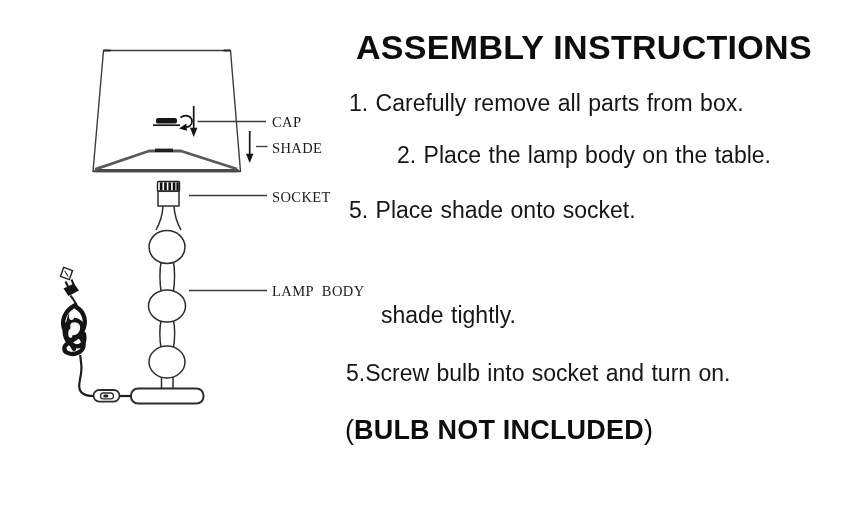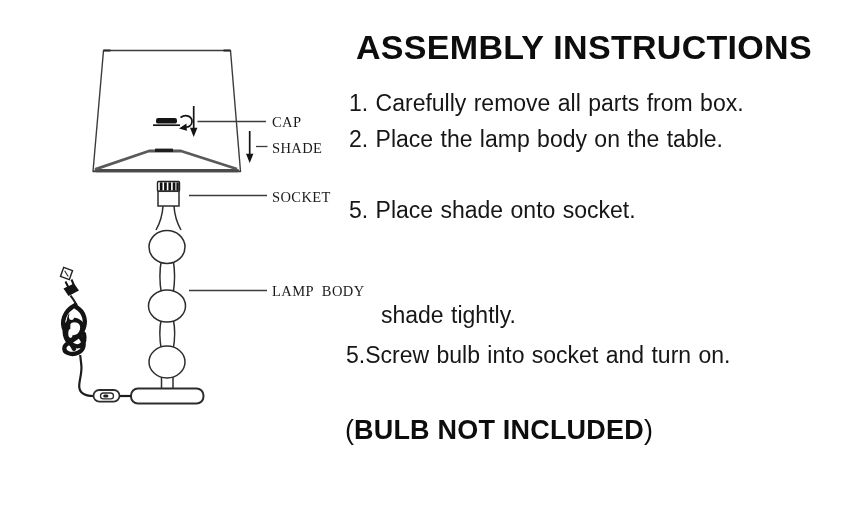--- a/index.html
+++ b/index.html
@@ -20,25 +20,25 @@
     position:absolute;left:356px;top:28px;
     font-size:34px;font-weight:700;letter-spacing:0.3px;color:#0d0d0d;
     white-space:nowrap;
     text-align:right;
   }
   .step{
     position:absolute;left:349px;
     font-size:23px;color:#161616;white-space:pre;word-spacing:1px;
   }
   .step-1{top:90px;}
-  .step-2{top:126px;}
+  .step-2{top:142px;margin-left:48px;}
   .step-3{top:197px;}
   .step-4{top:250px;}
   .step-4-cont{top:302px;left:381px;}
-  .step-5{top:342px;left:346px;}
+  .step-5{top:360px;left:346px;}
   .bulb-note{
     position:absolute;left:345px;top:415px;
     font-size:27px;color:#0d0d0d;white-space:nowrap;
   }
   .bulb-note .paren{font-weight:400;}
   .bulb-note .strong{font-weight:700;letter-spacing:0.2px;text-align:right;}
 </style>
 </head>
 <body>
 

